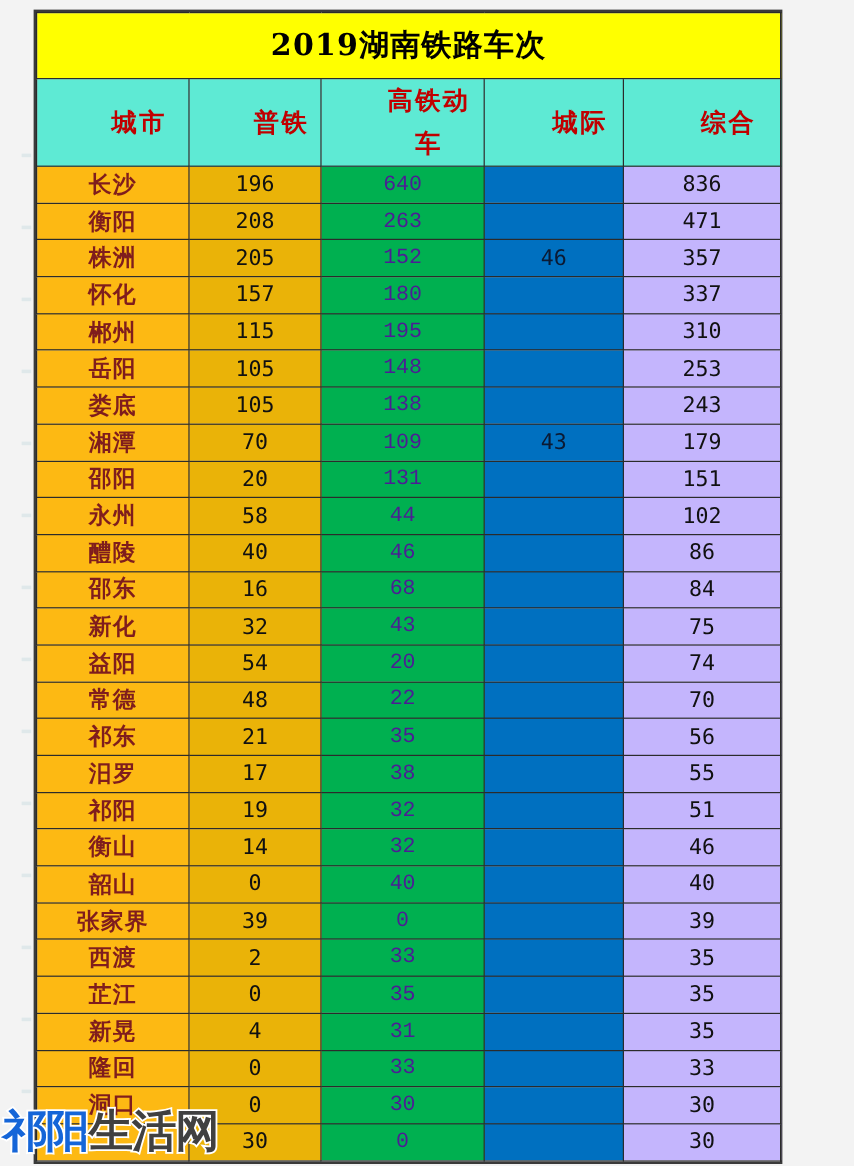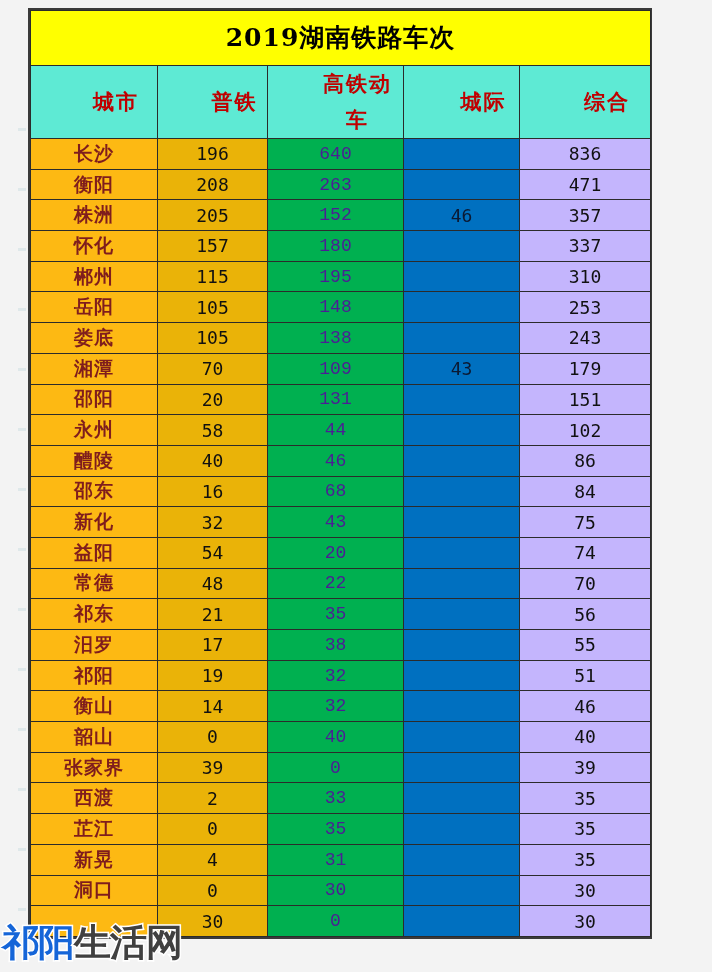--- a/index.html
+++ b/index.html
@@ -354,20 +354,27 @@
             <td class="cell-zong">35</td>
           </tr>
           <tr class="data-row">
             <td class="cell-city">新晃</td>
             <td class="cell-pu">4</td>
             <td class="cell-gao">31</td>
             <td class="cell-cheng"></td>
             <td class="cell-zong">35</td>
           </tr>
           <tr class="data-row">
+            <td class="cell-city">隆回</td>
+            <td class="cell-pu">0</td>
+            <td class="cell-gao">33</td>
+            <td class="cell-cheng"></td>
+            <td class="cell-zong">33</td>
+          </tr>
+          <tr class="data-row">
             <td class="cell-city">洞口</td>
             <td class="cell-pu">0</td>
             <td class="cell-gao">30</td>
             <td class="cell-cheng"></td>
             <td class="cell-zong">30</td>
           </tr>
           <tr class="data-row">
             <td class="cell-city"></td>
             <td class="cell-pu">30</td>
             <td class="cell-gao">0</td>

